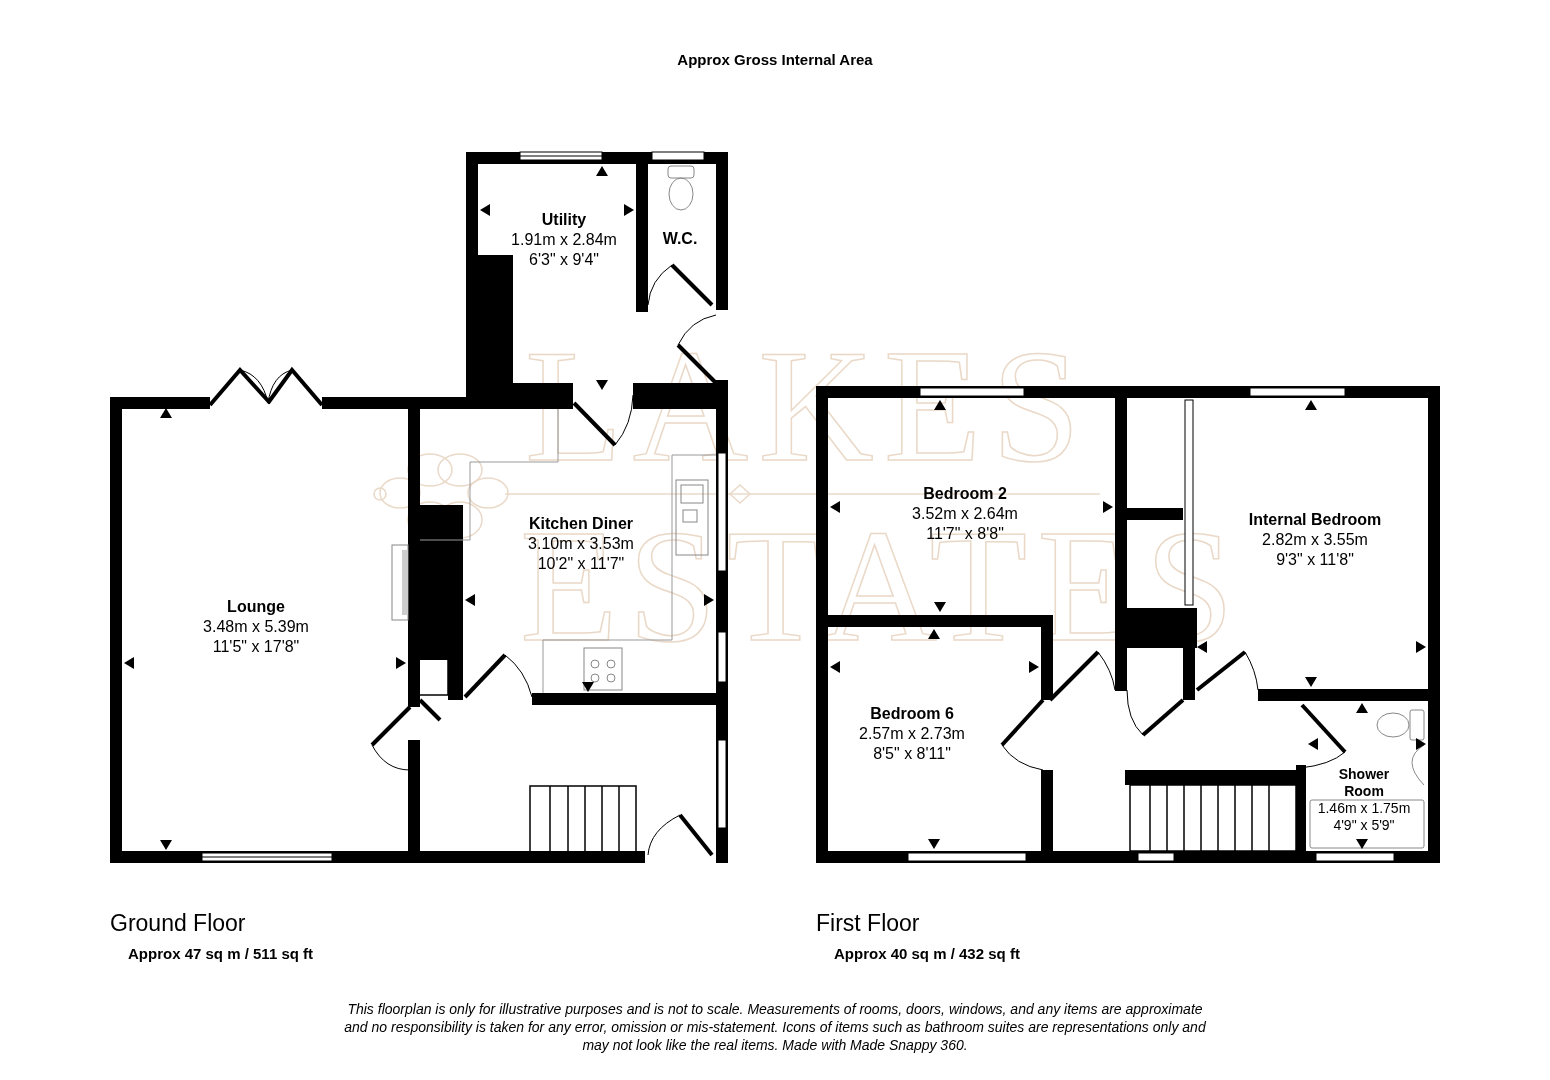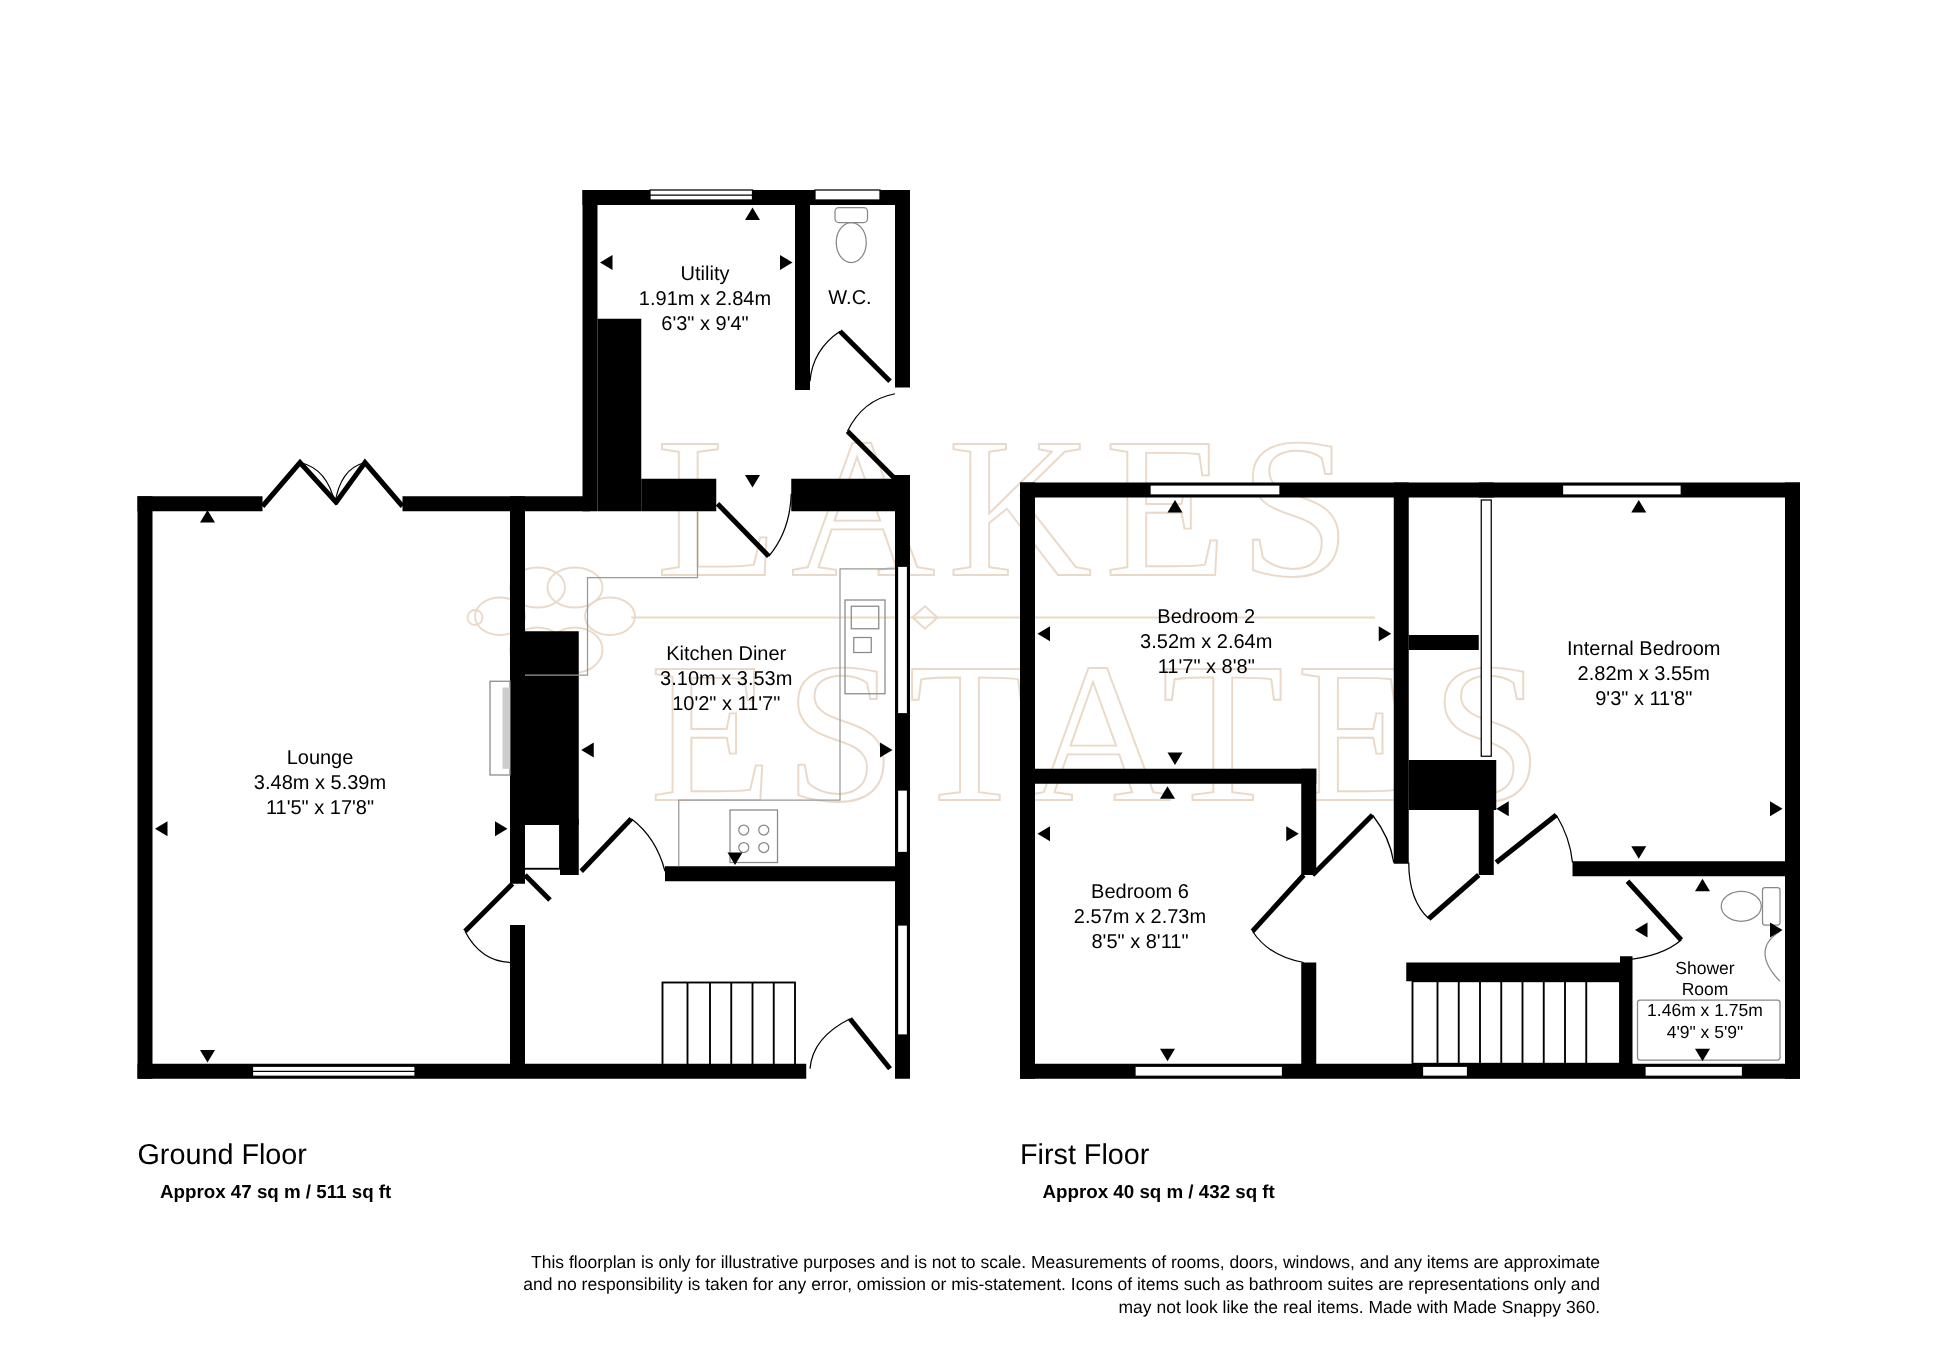--- a/index.html
+++ b/index.html
@@ -1,32 +1,33 @@
 <!DOCTYPE html>
 <html><head>
 <meta charset="utf-8">
 <style>
   html, body { margin:0; padding:0; background:#ffffff; }
   body { width:1550px; height:1080px; position:relative; overflow:hidden; font-family:"Liberation Sans", sans-serif; color:#000; }
   .abs { position:absolute; }
   .title { left:0; width:1550px; top:50px; text-align:center; font-weight:bold; font-size:15px; line-height:19px; }
   .floor-label { font-size:23px; }
   .floor-area { font-weight:bold; font-size:15px;margin-left:18px; }
-  .disclaimer { left:270px; width:1010px; top:1000px; text-align:right; font-size:14px; line-height:18px; }
+  .disclaimer { left:270px; width:1010px; top:1000px; text-align:center; font-size:14px; line-height:18px;font-style:italic; }
   svg.plan { position:absolute; left:0; top:0; }
   .room-label { position:absolute; text-align:center; font-size:16px; line-height:20px; white-space:nowrap; transform:translateX(-50%); }
-  .room-label .nm { font-weight:normal; }
+  .room-label .nm { font-weight:bold; }
   .room-label.small { font-size:14px; line-height:17px; }
   .watermark { fill:none; stroke:#ead9c8; stroke-width:1.5; }
   .wm-text { font-family:"Liberation Serif", serif; fill:none; stroke:#ead9c8; stroke-width:1.5; font-size:160px; letter-spacing:10px; }
 </style>
 </head>
 <body>
 
 <div class="abs title">
+  <div>Approx Gross Internal Area</div>
 </div>
 
 <svg class="plan" width="1550" height="1080" viewBox="0 0 1550 1080">
 
   <g>
     <text class="wm-text" x="525" y="460">LAKES</text>
     <text class="wm-text" x="520" y="640">ESTATES</text>
     <g class="watermark">
       <ellipse cx="430" cy="470" rx="22" ry="16"></ellipse>
       <ellipse cx="460" cy="470" rx="22" ry="16"></ellipse>

